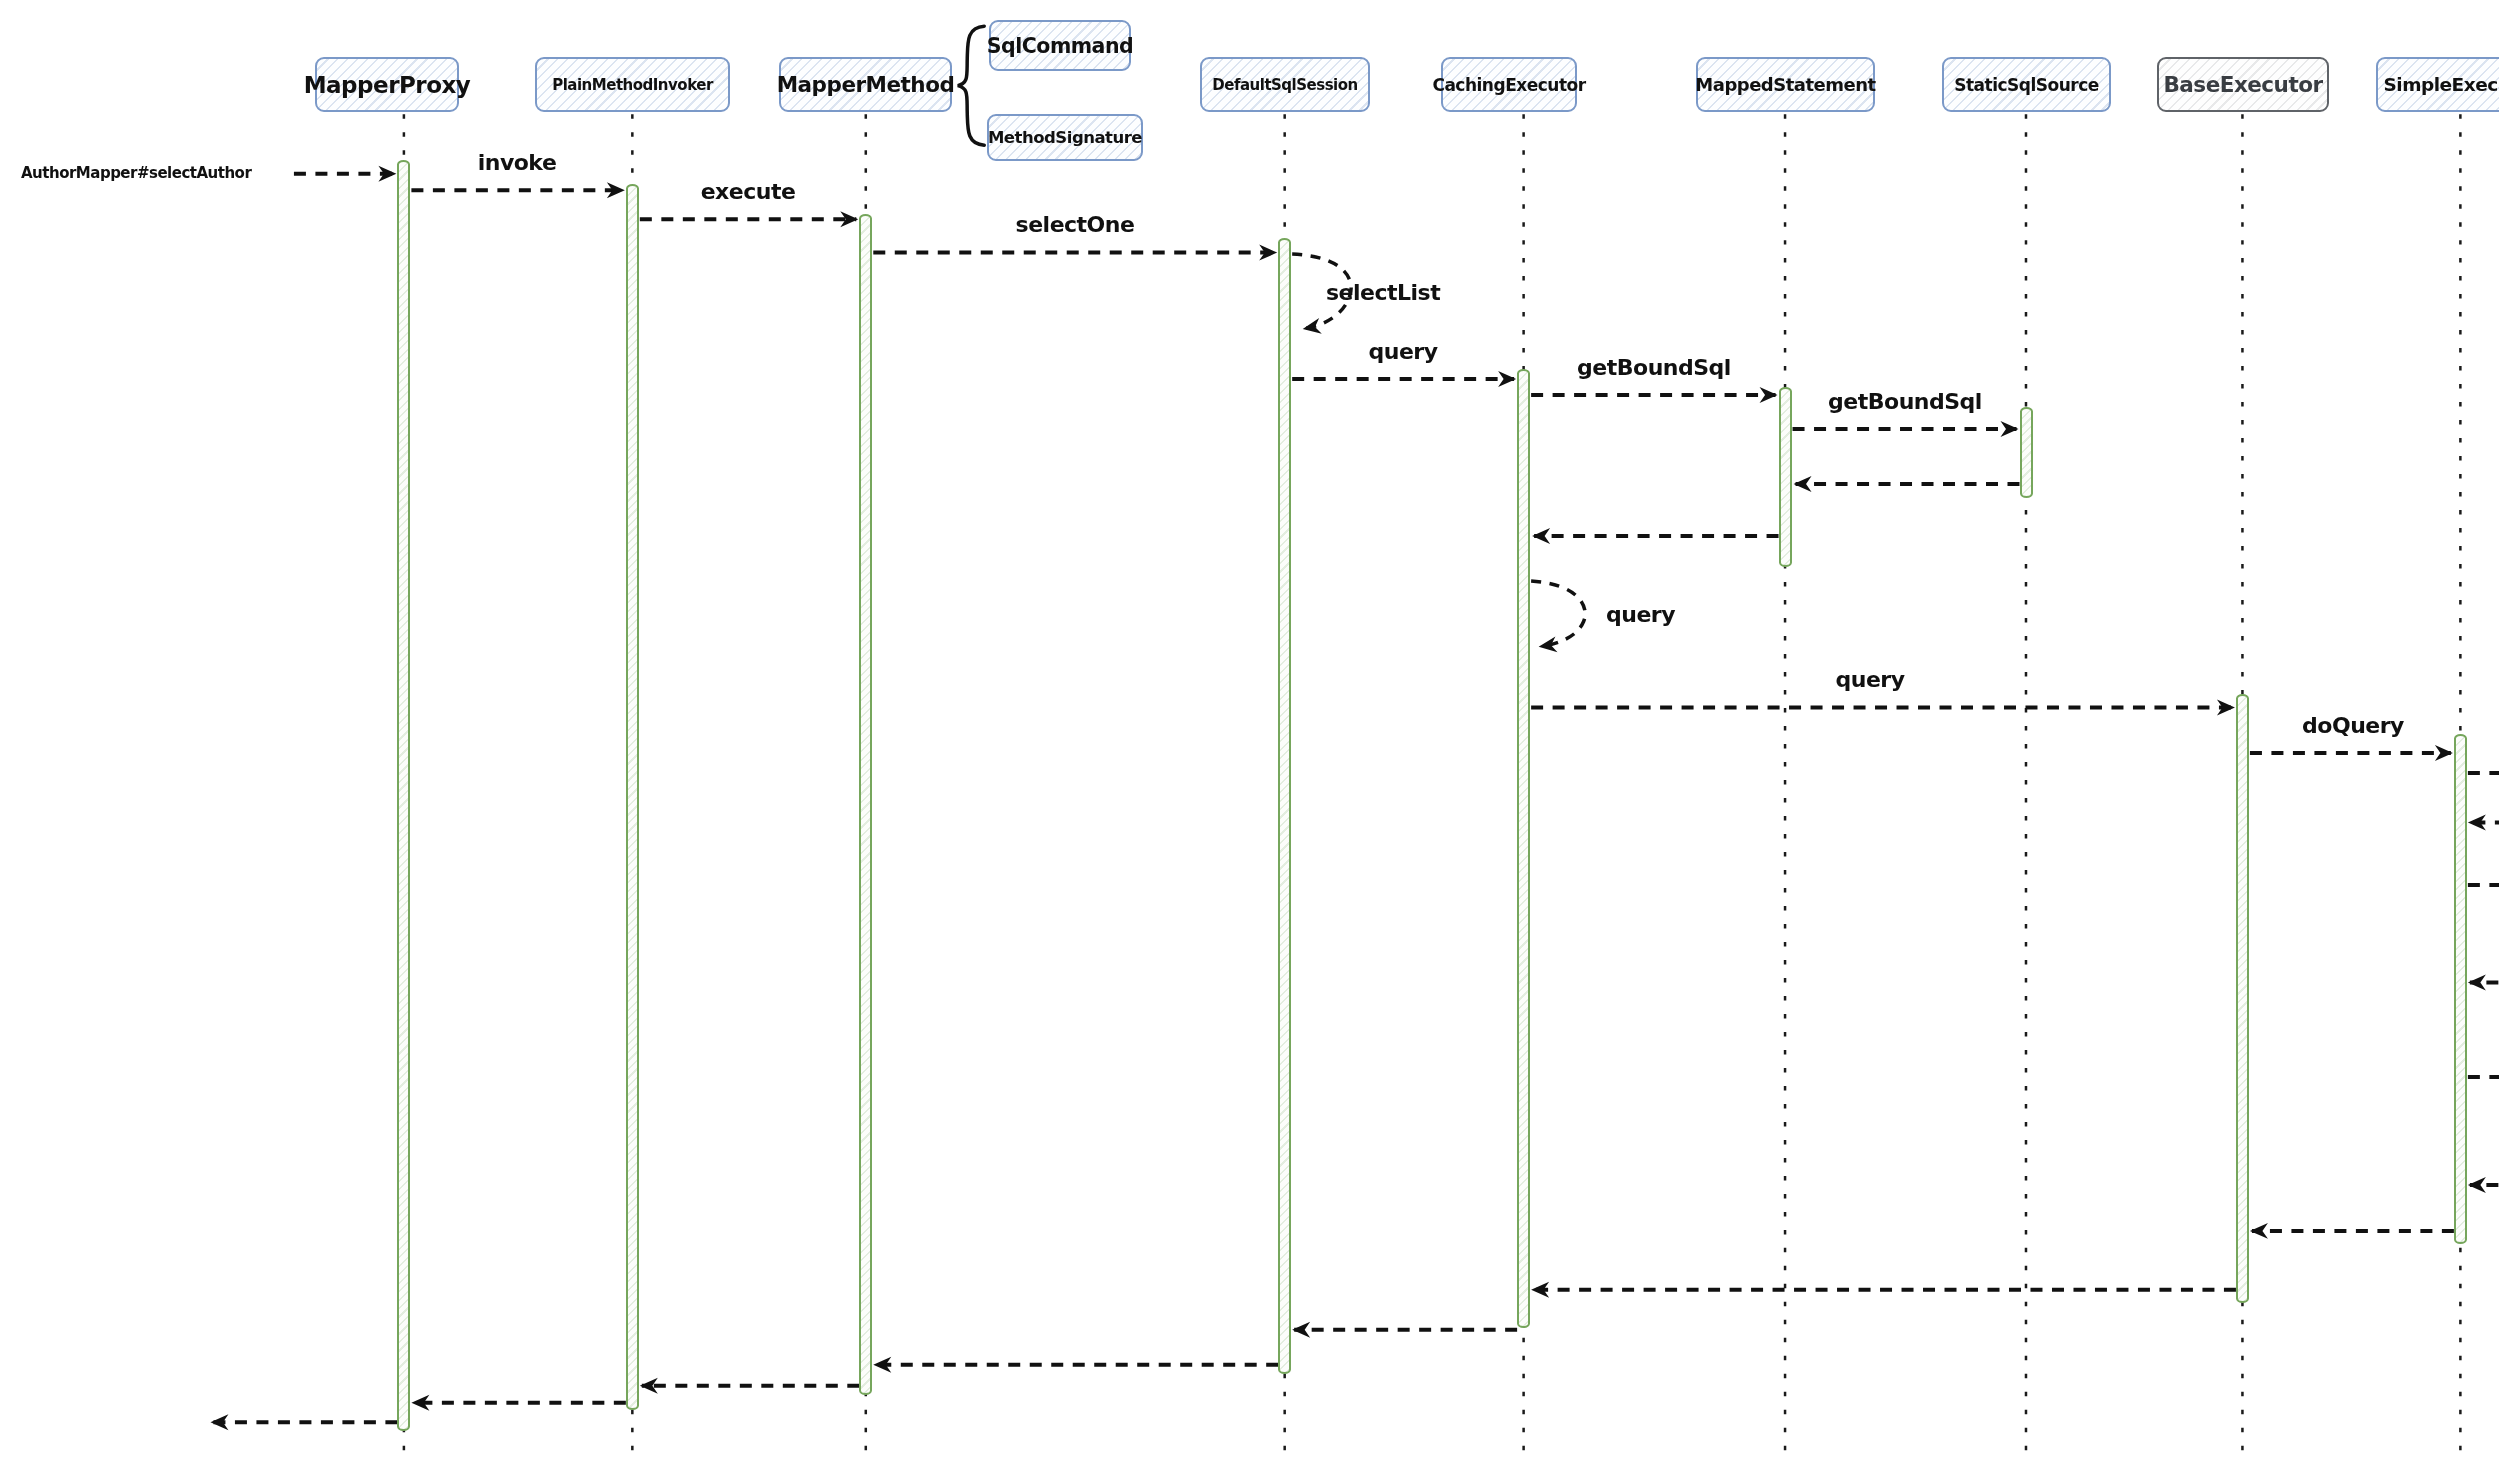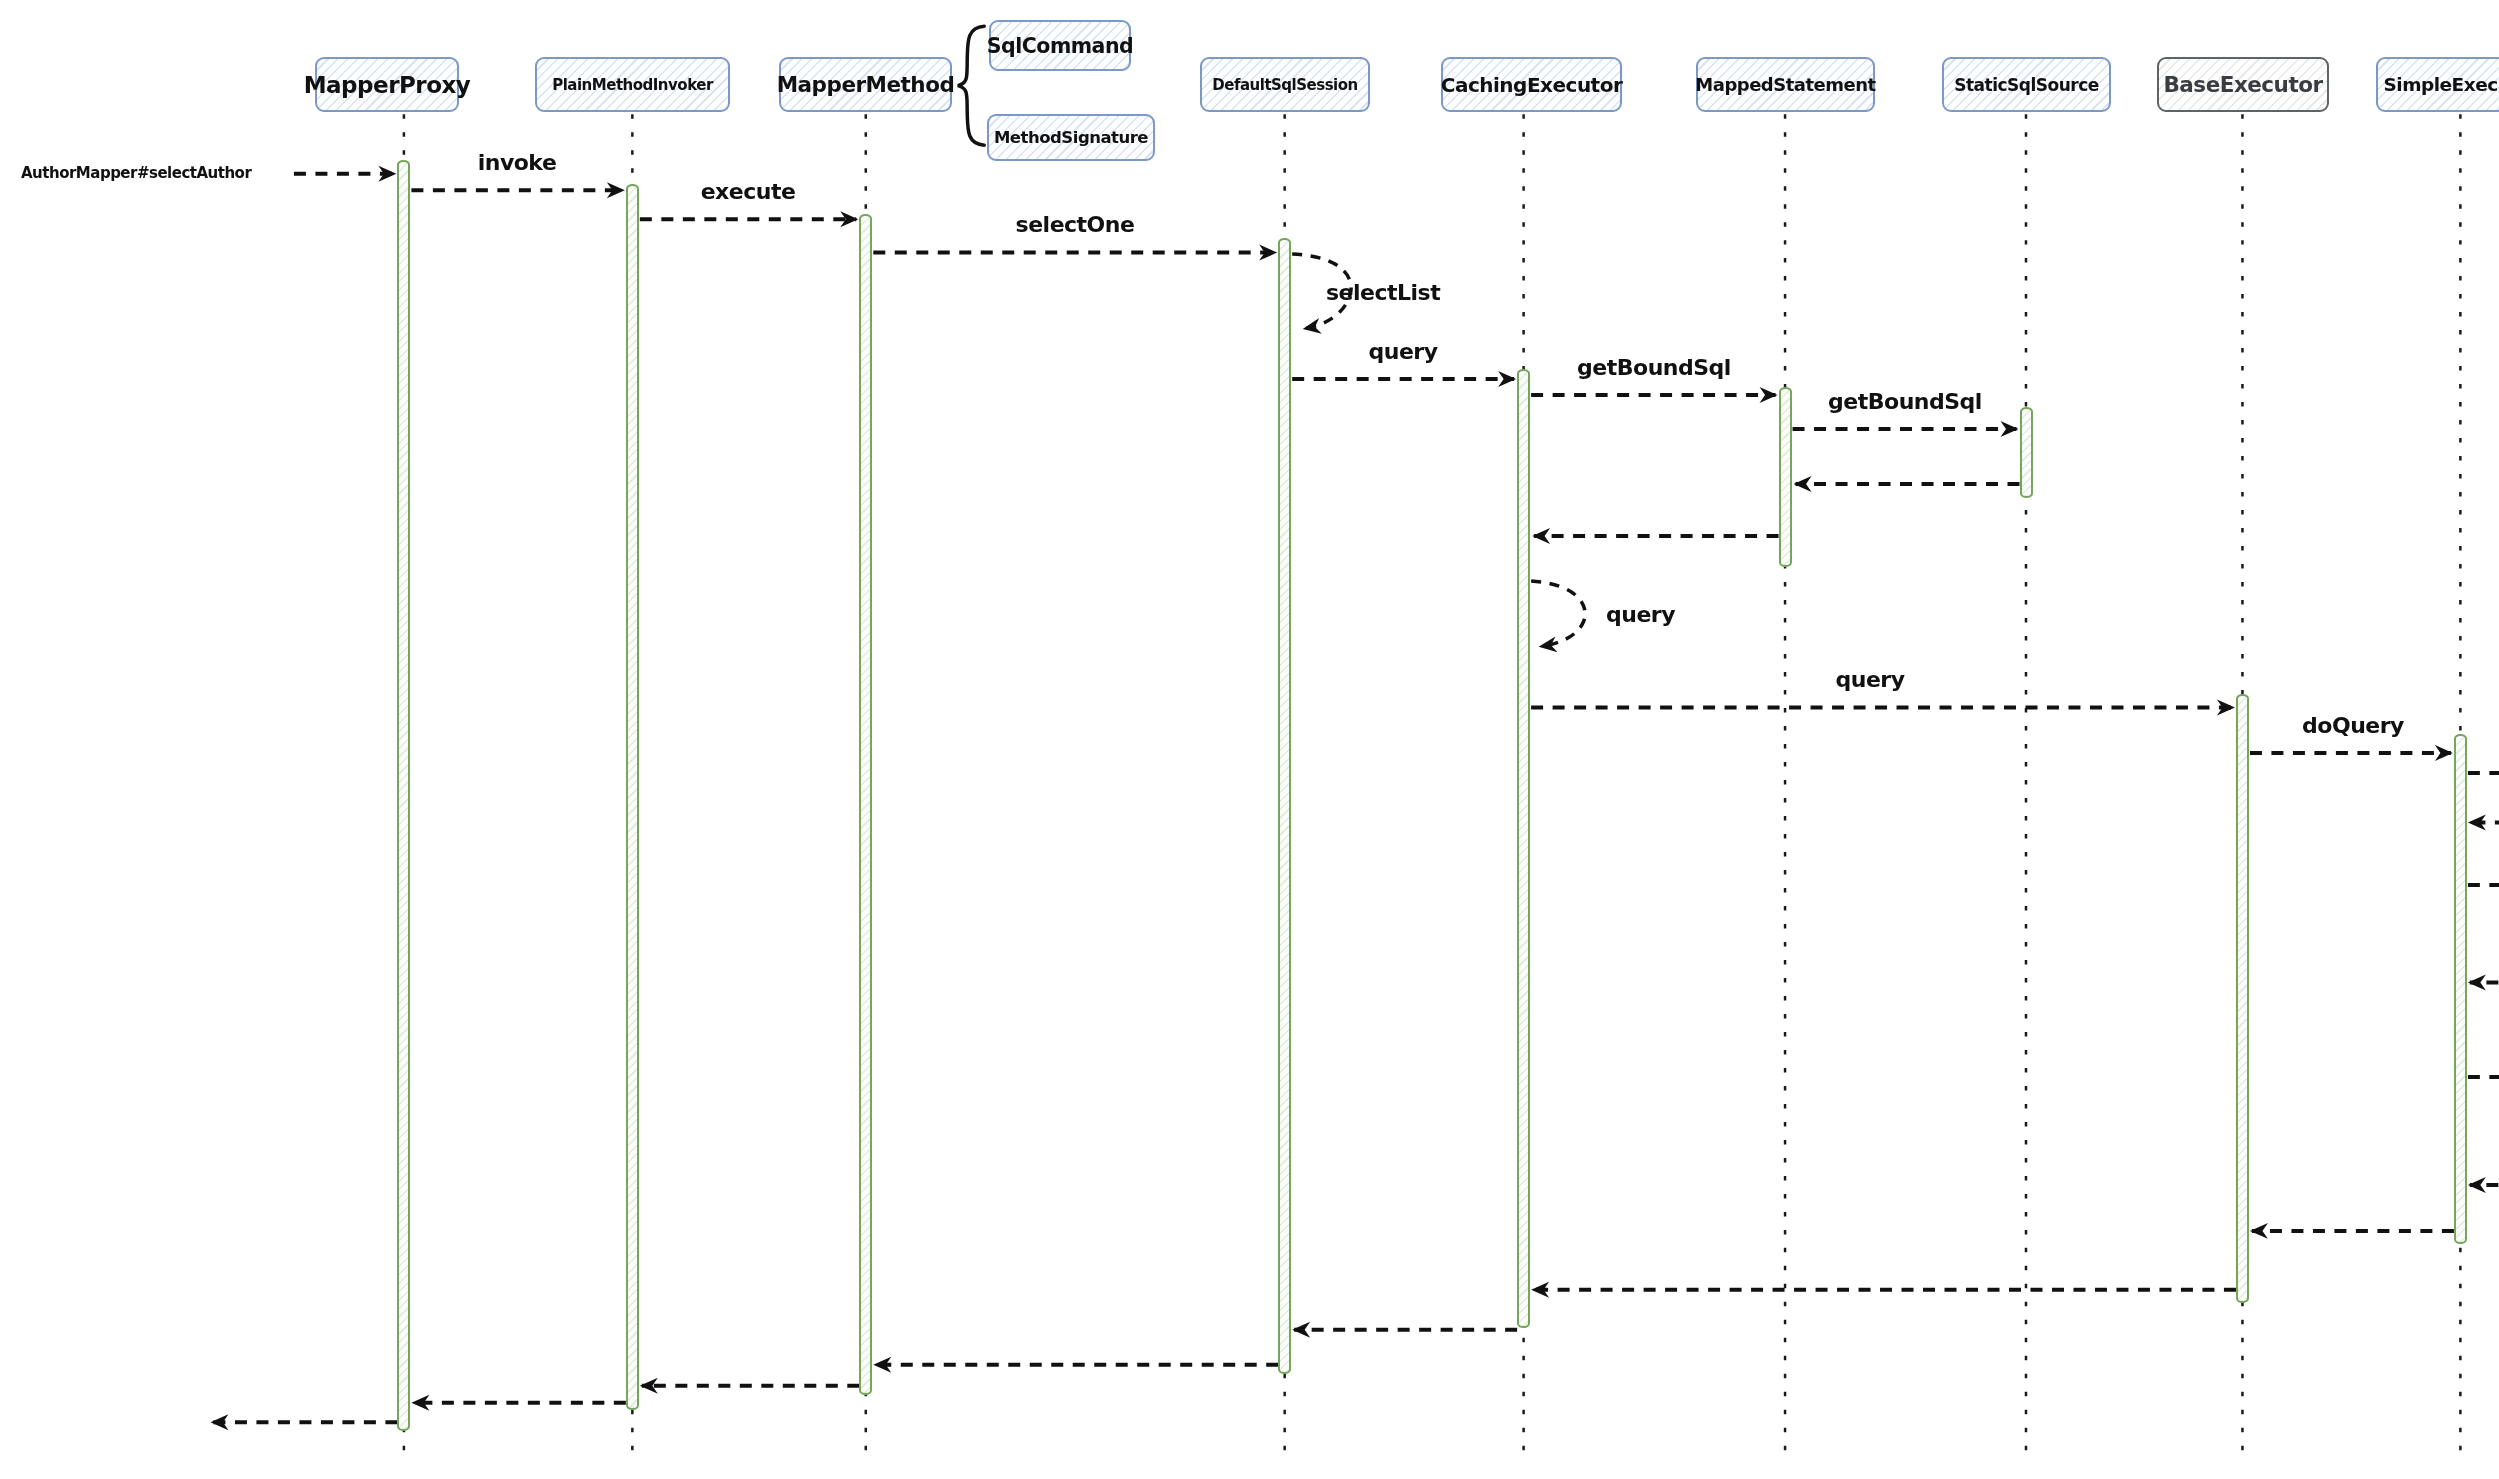--- a/index.html
+++ b/index.html
@@ -101,23 +101,23 @@
     <div class="act" style="left: 1278px; top: 238px; height: 1136px;"></div>
     <div class="act" style="left: 1517px; top: 369px; height: 959px;"></div>
     <div class="act" style="left: 1779px; top: 387px; height: 180px;"></div>
     <div class="act" style="left: 2020px; top: 407px; height: 91px;"></div>
     <div class="act" style="left: 2236px; top: 694px; height: 609px;"></div>
     <div class="act" style="left: 2454px; top: 734px; height: 510px;"></div>
     <div class="pbox p-blue" style="left: 315px; top: 57px; width: 144px; height: 55px; font-size: 23px;">MapperProxy</div>
     <div class="pbox p-blue" style="left: 535px; top: 57px; width: 195px; height: 55px; font-size: 15px;">PlainMethodInvoker</div>
     <div class="pbox p-blue" style="left: 779px; top: 57px; width: 173px; height: 55px; font-size: 21.5px;">MapperMethod</div>
     <div class="pbox p-blue" style="left: 989px; top: 20px; width: 142px; height: 51px; font-size: 20.5px;">SqlCommand</div>
-    <div class="pbox p-blue" style="left: 987px; top: 114px; width: 168px; height: 47px; font-size: 16.5px;">MethodSignature</div>
+    <div class="pbox p-blue" style="left: 987px; top: 114px; width: 156px; height: 47px; font-size: 16.5px;">MethodSignature</div>
     <div class="pbox p-blue" style="left: 1200px; top: 57px; width: 170px; height: 55px; font-size: 15px;">DefaultSqlSession</div>
-    <div class="pbox p-blue" style="left: 1441px; top: 57px; width: 181px; height: 55px; font-size: 20px;">CachingExecutor</div>
+    <div class="pbox p-blue" style="left: 1441px; top: 57px; width: 136px; height: 55px; font-size: 17px;">CachingExecutor</div>
     <div class="pbox p-blue" style="left: 1696px; top: 57px; width: 179px; height: 55px; font-size: 18px;">MappedStatement</div>
     <div class="pbox p-blue" style="left: 1942px; top: 57px; width: 169px; height: 55px; font-size: 17px;">StaticSqlSource</div>
     <div class="pbox p-gray" style="left: 2157px; top: 57px; width: 172px; height: 55px; font-size: 21.5px;">BaseExecutor</div>
     <div class="pbox p-blue" style="left: 2376px; top: 57px; width: 171px; height: 55px; font-size: 18.5px;">SimpleExecutor</div>
     <div class="free-label" style="left: 21px; top: 164px; font-size: 15px;">AuthorMapper#selectAuthor</div>
     <div class="free-label" style="left: 1326px; top: 280px; font-size: 22px;">selectList</div>
     <div class="free-label" style="left: 1606px; top: 602px; font-size: 22px;">query</div>
   </div>
 
 

